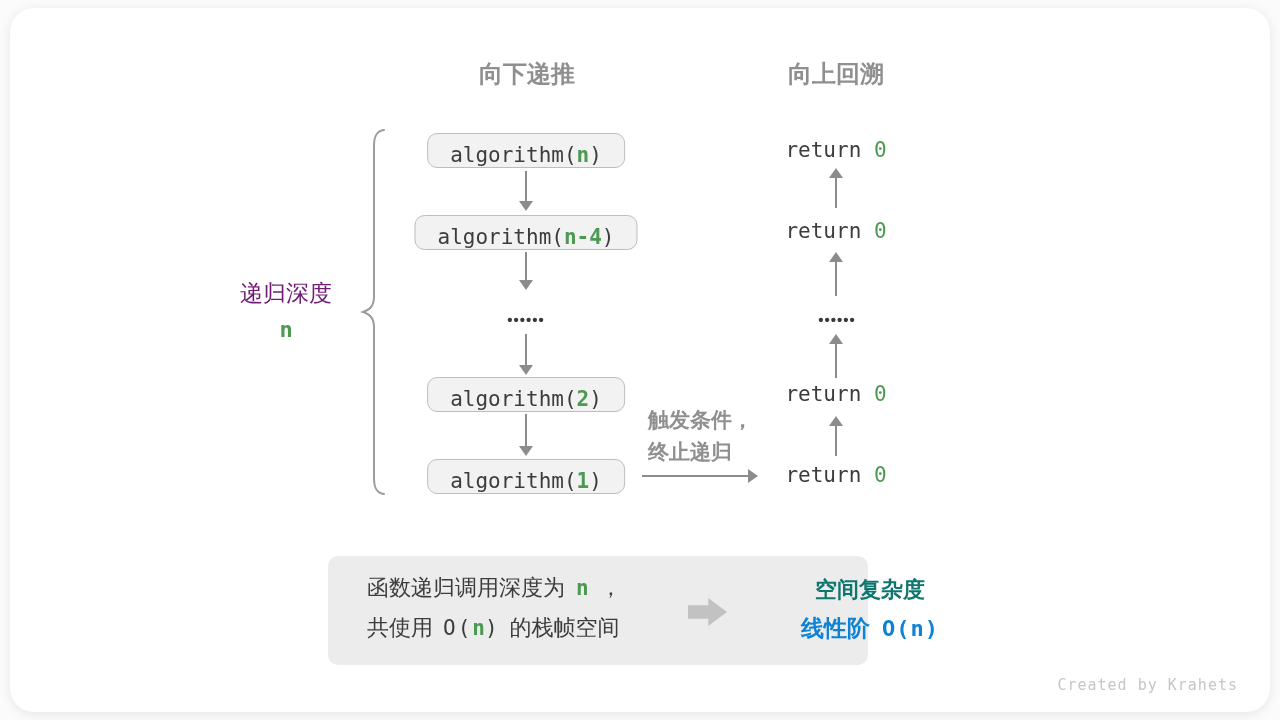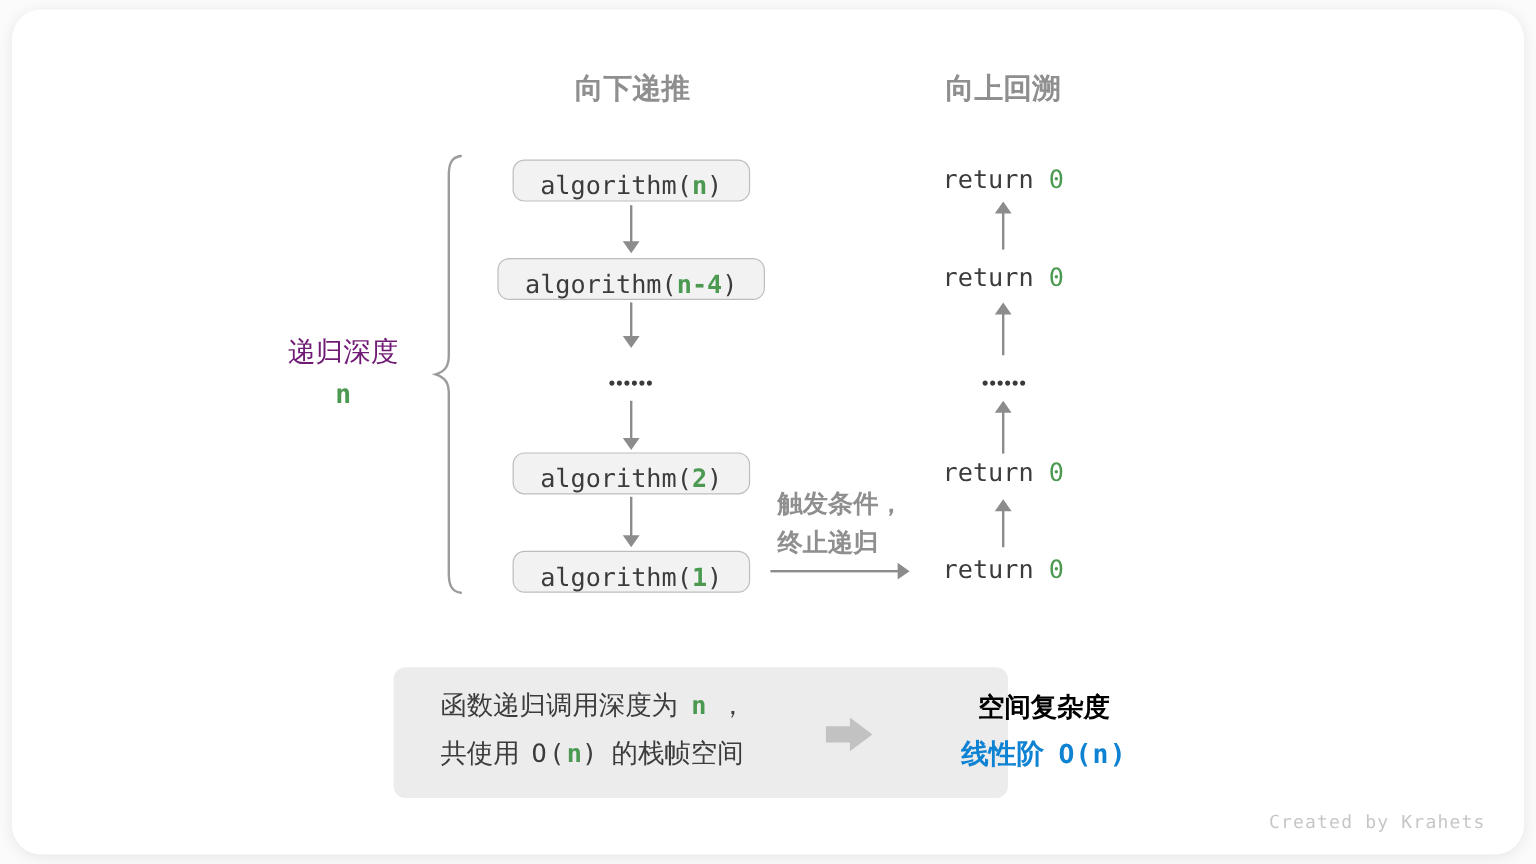--- a/index.html
+++ b/index.html
@@ -29,30 +29,30 @@
                border-left:7px solid transparent;border-right:7px solid transparent;border-bottom:10px solid #8C8C8C;}
   
   .ah{position:absolute;height:14px;}
   .ah .stem{position:absolute;left:0;right:9px;top:5.75px;height:2.5px;background:#8C8C8C;}
   .ah .head{position:absolute;right:0;top:0;width:0;height:0;
             border-top:7px solid transparent;border-bottom:7px solid transparent;border-left:10px solid #8C8C8C;}
   .depth-title{position:absolute;left:226px;top:278px;width:120px;text-align:center;
                font-size:23px;color:#701a75;white-space:nowrap;}
   .depth-var{position:absolute;left:226px;top:317px;width:120px;text-align:center;font-size:22px;}
   .trig{position:absolute;font-size:21px;font-weight:bold;color:#8F8F8F;white-space:nowrap;}
-  .summary{position:absolute;left:328px;top:556px;width:512px;height:109px;background:#ECECEC;border-radius:10px;}
+  .summary{position:absolute;left:328px;top:556px;width:512px;height:109px;background:#ECECEC;border-radius:10px;padding-left:28px;}
   .sum-line{position:absolute;left:39px;font-size:22px;color:#3C3C3C;white-space:nowrap;display:flex;align-items:baseline;}
   .sum-line .var{margin:0 11px;font-size:21px;}
   .sum-line .codebit{font-size:21px;letter-spacing:2px;color:#3C3C3C;}
   .sum-line .codebit.open{margin-left:10px;}
   .sum-line .post-gap{margin-left:10px;}
   .block-arrow{position:absolute;left:360px;top:42px;width:39px;height:28px;background:#C2C2C2;
                clip-path:polygon(0 26%,52% 26%,52% 0,100% 50%,52% 100%,52% 74%,0 74%);}
   .sum-title{position:absolute;left:414px;top:19px;width:256px;text-align:center;
-             font-size:22px;font-weight:bold;color:#000000;white-space:nowrap;}
+             font-size:22px;font-weight:bold;color:#0f766e;white-space:nowrap;}
   .sum-result{position:absolute;left:414px;top:57px;width:256px;text-align:center;font-size:23px;
               font-weight:bold;color:#0E82D3;white-space:nowrap;}
   .sum-result .rescode{font-size:22px;margin-left:12px;letter-spacing:1px;}
   .watermark{position:absolute;right:42px;bottom:26px;font-size:15px;color:#C6C6C6;letter-spacing:1px;}
 </style>
 </head>
 <body>
 
 <div id="canvas">
   <div class="panel"></div>

